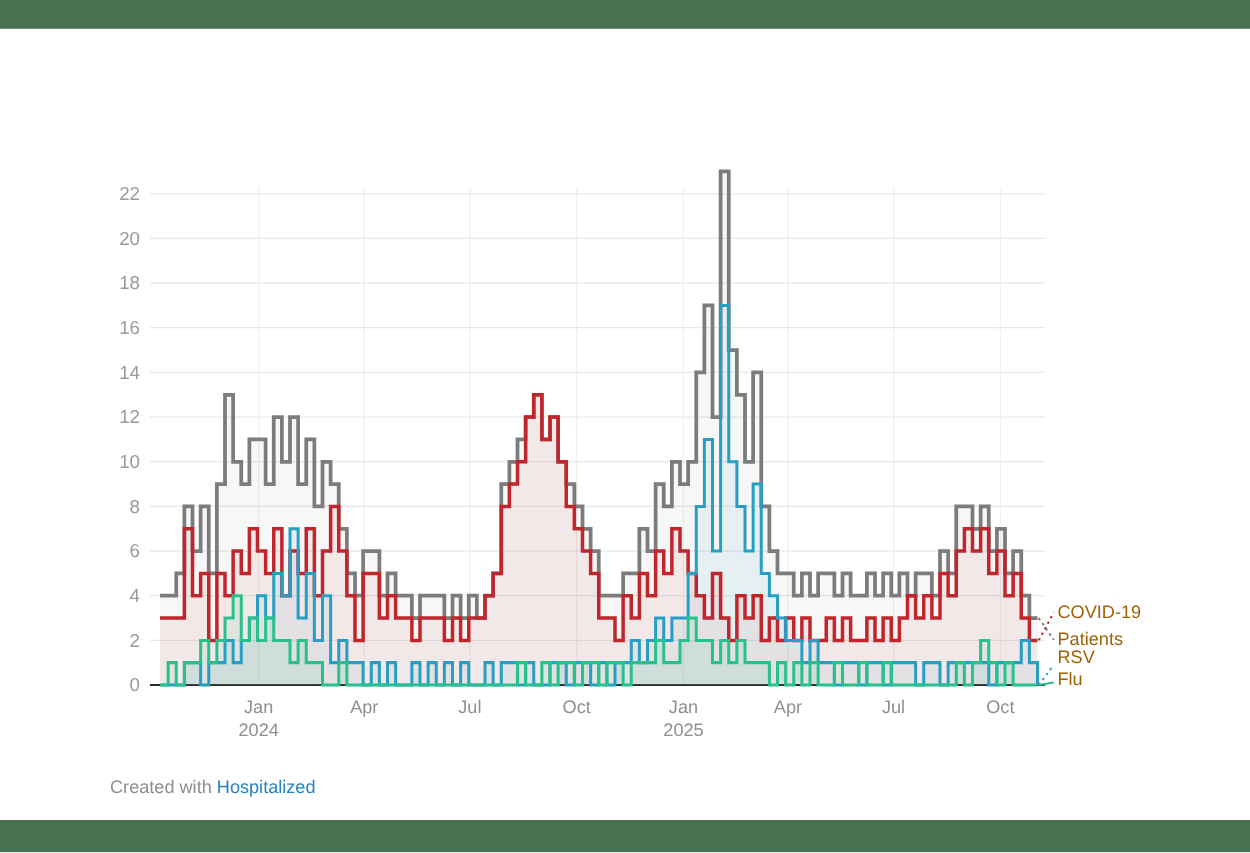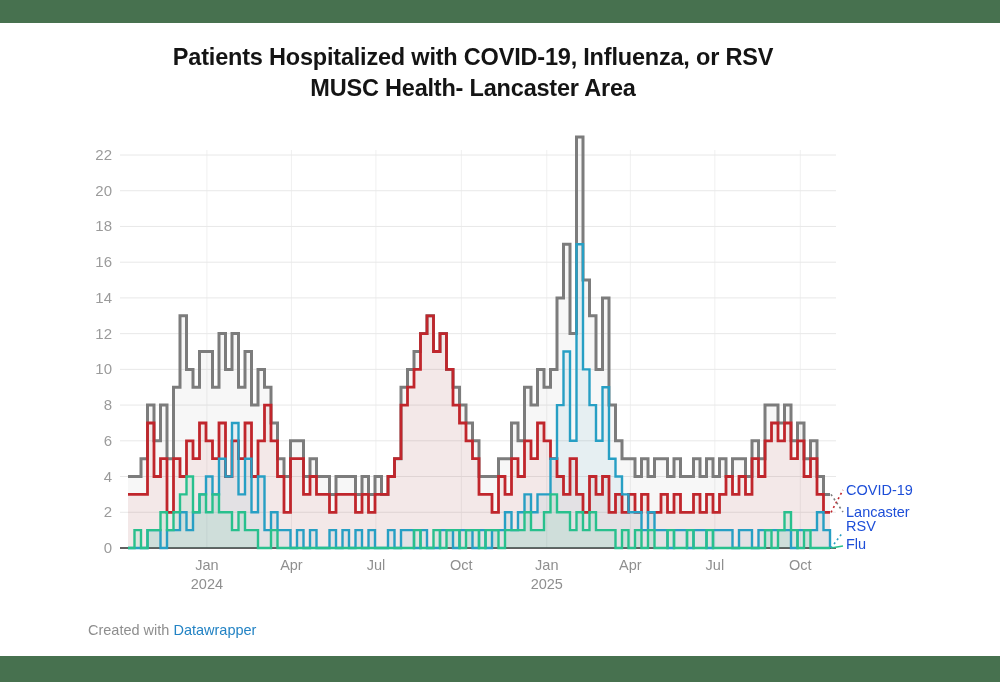--- a/index.html
+++ b/index.html
@@ -4,36 +4,32 @@
 <style>
   html,body{margin:0;padding:0;background:#fff;}
   .screen{position:relative;width:1000px;height:682px;background:#ffffff;overflow:hidden;
           font-family:"Liberation Sans", sans-serif;}
   .band{position:absolute;left:0;width:1000px;}
   .band.top{top:0;height:23px;}
   .band.bottom{bottom:0;height:26px;}
   .chart-title{position:absolute;left:88px;top:42px;width:770px;text-align:center;
                font-weight:bold;font-size:23.5px;line-height:31px;color:#141414;letter-spacing:-0.2px;}
   .chart-svg{position:absolute;left:0;top:0;}
-  .series-label{position:absolute;left:846px;font-size:14.5px;color:#1d4ed8;white-space:nowrap;}
+  .series-label{position:absolute;left:846px;font-size:14.5px;color:#a16207;white-space:nowrap;}
   .footer{position:absolute;left:88px;top:622px;font-size:14.5px;color:#8e8e8e;}
   .footer a{text-decoration:none;cursor:pointer;}
   svg text{font-family:"Liberation Sans", sans-serif;}
 </style>
 </head>
 <body>
 
 <div class="screen">
 
   <div class="band top" style="background: rgb(71, 113, 79);"></div>
 
-  <div class="chart-title">
-    <div>Patients Hospitalized with COVID-19, Influenza, or RSV</div>
-    <div>MUSC Health- Lancaster Area</div>
-  </div>
 
   <svg id="chart" class="chart-svg" width="1000" height="682" viewBox="0 0 1000 682">
       <line x1="206.92857142857144" x2="206.92857142857144" y1="150" y2="548" stroke="#f0f0f0" stroke-width="1"></line>
       <line x1="291.42857142857144" x2="291.42857142857144" y1="150" y2="548" stroke="#f0f0f0" stroke-width="1"></line>
       <line x1="375.92857142857144" x2="375.92857142857144" y1="150" y2="548" stroke="#f0f0f0" stroke-width="1"></line>
       <line x1="461.3571428571429" x2="461.3571428571429" y1="150" y2="548" stroke="#f0f0f0" stroke-width="1"></line>
       <line x1="546.7857142857142" x2="546.7857142857142" y1="150" y2="548" stroke="#f0f0f0" stroke-width="1"></line>
       <line x1="630.3571428571429" x2="630.3571428571429" y1="150" y2="548" stroke="#f0f0f0" stroke-width="1"></line>
       <line x1="714.8571428571429" x2="714.8571428571429" y1="150" y2="548" stroke="#f0f0f0" stroke-width="1"></line>
       <line x1="800.2857142857143" x2="800.2857142857143" y1="150" y2="548" stroke="#f0f0f0" stroke-width="1"></line>
@@ -79,21 +75,21 @@
       <path d="M 128 494.4 H 134.5 V 494.4 H 141.0 V 494.4 H 147.5 V 423.0 H 154.0 V 476.5 H 160.5 V 458.7 H 167.0 V 512.3 H 173.5 V 458.7 H 180.0 V 476.5 H 186.5 V 440.8 H 193.0 V 458.7 H 199.5 V 423.0 H 206.0 V 440.8 H 212.5 V 458.7 H 219.0 V 423.0 H 225.5 V 476.5 H 232.0 V 440.8 H 238.5 V 458.7 H 245.0 V 423.0 H 251.5 V 476.5 H 258.0 V 440.8 H 264.5 V 405.1 H 271.0 V 440.8 H 277.5 V 476.5 H 284.0 V 512.3 H 290.5 V 458.7 H 297.0 V 458.7 H 303.5 V 494.4 H 310.0 V 476.5 H 316.5 V 494.4 H 323.0 V 494.4 H 329.5 V 512.3 H 336.0 V 494.4 H 342.5 V 494.4 H 349.0 V 494.4 H 355.5 V 512.3 H 362.0 V 494.4 H 368.5 V 512.3 H 375.0 V 494.4 H 381.5 V 494.4 H 388.0 V 476.5 H 394.5 V 458.7 H 401.0 V 405.1 H 407.5 V 387.2 H 414.0 V 369.4 H 420.5 V 333.6 H 427.0 V 315.8 H 433.5 V 351.5 H 440.0 V 333.6 H 446.5 V 369.4 H 453.0 V 405.1 H 459.5 V 423.0 H 466.0 V 440.8 H 472.5 V 458.7 H 479.0 V 494.4 H 485.5 V 494.4 H 492.0 V 512.3 H 498.5 V 476.5 H 505.0 V 494.4 H 511.5 V 458.7 H 518.0 V 476.5 H 524.5 V 440.8 H 531.0 V 458.7 H 537.5 V 423.0 H 544.0 V 440.8 H 550.5 V 458.7 H 557.0 V 476.5 H 563.5 V 494.4 H 570.0 V 458.7 H 576.5 V 494.4 H 583.0 V 512.3 H 589.5 V 476.5 H 596.0 V 494.4 H 602.5 V 476.5 H 609.0 V 512.3 H 615.5 V 494.4 H 622.0 V 512.3 H 628.5 V 494.4 H 635.0 V 512.3 H 641.5 V 494.4 H 648.0 V 512.3 H 654.5 V 512.3 H 661.0 V 494.4 H 667.5 V 512.3 H 674.0 V 494.4 H 680.5 V 512.3 H 687.0 V 512.3 H 693.5 V 494.4 H 700.0 V 512.3 H 706.5 V 494.4 H 713.0 V 512.3 H 719.5 V 494.4 H 726.0 V 476.5 H 732.5 V 494.4 H 739.0 V 476.5 H 745.5 V 494.4 H 752.0 V 458.7 H 758.5 V 476.5 H 765.0 V 440.8 H 771.5 V 423.0 H 778.0 V 440.8 H 784.5 V 423.0 H 791.0 V 458.7 H 797.5 V 440.8 H 804.0 V 476.5 H 810.5 V 458.7 H 817.0 V 494.4 H 823.5 V 512.3 H 830.0 V 512.3" fill="none" stroke="#c0262c" stroke-width="2.8" stroke-linejoin="miter"></path>
       <path d="M 128 548.0 H 134.5 V 548.0 H 141.0 V 548.0 H 147.5 V 530.1 H 154.0 V 530.1 H 160.5 V 548.0 H 167.0 V 530.1 H 173.5 V 530.1 H 180.0 V 512.3 H 186.5 V 530.1 H 193.0 V 512.3 H 199.5 V 494.4 H 206.0 V 476.5 H 212.5 V 494.4 H 219.0 V 458.7 H 225.5 V 476.5 H 232.0 V 423.0 H 238.5 V 494.4 H 245.0 V 458.7 H 251.5 V 512.3 H 258.0 V 476.5 H 264.5 V 530.1 H 271.0 V 512.3 H 277.5 V 530.1 H 284.0 V 530.1 H 290.5 V 548.0 H 297.0 V 530.1 H 303.5 V 548.0 H 310.0 V 530.1 H 316.5 V 548.0 H 323.0 V 548.0 H 329.5 V 530.1 H 336.0 V 548.0 H 342.5 V 530.1 H 349.0 V 548.0 H 355.5 V 530.1 H 362.0 V 548.0 H 368.5 V 530.1 H 375.0 V 548.0 H 381.5 V 548.0 H 388.0 V 530.1 H 394.5 V 548.0 H 401.0 V 530.1 H 407.5 V 530.1 H 414.0 V 548.0 H 420.5 V 530.1 H 427.0 V 548.0 H 433.5 V 548.0 H 440.0 V 530.1 H 446.5 V 530.1 H 453.0 V 548.0 H 459.5 V 530.1 H 466.0 V 530.1 H 472.5 V 548.0 H 479.0 V 530.1 H 485.5 V 548.0 H 492.0 V 530.1 H 498.5 V 530.1 H 505.0 V 512.3 H 511.5 V 530.1 H 518.0 V 512.3 H 524.5 V 494.4 H 531.0 V 512.3 H 537.5 V 494.4 H 544.0 V 494.4 H 550.5 V 458.7 H 557.0 V 405.1 H 563.5 V 351.5 H 570.0 V 440.8 H 576.5 V 244.3 H 583.0 V 369.4 H 589.5 V 405.1 H 596.0 V 440.8 H 602.5 V 387.2 H 609.0 V 458.7 H 615.5 V 476.5 H 622.0 V 494.4 H 628.5 V 512.3 H 635.0 V 512.3 H 641.5 V 530.1 H 648.0 V 512.3 H 654.5 V 530.1 H 661.0 V 530.1 H 667.5 V 548.0 H 674.0 V 530.1 H 680.5 V 530.1 H 687.0 V 548.0 H 693.5 V 530.1 H 700.0 V 530.1 H 706.5 V 548.0 H 713.0 V 530.1 H 719.5 V 530.1 H 726.0 V 530.1 H 732.5 V 548.0 H 739.0 V 530.1 H 745.5 V 530.1 H 752.0 V 548.0 H 758.5 V 530.1 H 765.0 V 530.1 H 771.5 V 530.1 H 778.0 V 530.1 H 784.5 V 530.1 H 791.0 V 548.0 H 797.5 V 530.1 H 804.0 V 530.1 H 810.5 V 530.1 H 817.0 V 512.3 H 823.5 V 530.1 H 830.0 V 548.0" fill="none" stroke="#279fc4" stroke-width="2.4" stroke-linejoin="miter"></path>
       <path d="M 128 548.0 H 134.5 V 530.1 H 141.0 V 548.0 H 147.5 V 530.1 H 154.0 V 530.1 H 160.5 V 512.3 H 167.0 V 530.1 H 173.5 V 512.3 H 180.0 V 494.4 H 186.5 V 476.5 H 193.0 V 512.3 H 199.5 V 494.4 H 206.0 V 512.3 H 212.5 V 494.4 H 219.0 V 512.3 H 225.5 V 512.3 H 232.0 V 530.1 H 238.5 V 512.3 H 245.0 V 530.1 H 251.5 V 530.1 H 258.0 V 548.0 H 264.5 V 548.0 H 271.0 V 530.1 H 277.5 V 548.0 H 284.0 V 548.0 H 290.5 V 548.0 H 297.0 V 548.0 H 303.5 V 548.0 H 310.0 V 548.0 H 316.5 V 548.0 H 323.0 V 548.0 H 329.5 V 548.0 H 336.0 V 548.0 H 342.5 V 548.0 H 349.0 V 548.0 H 355.5 V 548.0 H 362.0 V 548.0 H 368.5 V 548.0 H 375.0 V 548.0 H 381.5 V 548.0 H 388.0 V 548.0 H 394.5 V 548.0 H 401.0 V 548.0 H 407.5 V 548.0 H 414.0 V 530.1 H 420.5 V 548.0 H 427.0 V 548.0 H 433.5 V 530.1 H 440.0 V 548.0 H 446.5 V 530.1 H 453.0 V 530.1 H 459.5 V 548.0 H 466.0 V 530.1 H 472.5 V 530.1 H 479.0 V 548.0 H 485.5 V 530.1 H 492.0 V 530.1 H 498.5 V 548.0 H 505.0 V 530.1 H 511.5 V 530.1 H 518.0 V 530.1 H 524.5 V 512.3 H 531.0 V 530.1 H 537.5 V 530.1 H 544.0 V 512.3 H 550.5 V 494.4 H 557.0 V 512.3 H 563.5 V 512.3 H 570.0 V 530.1 H 576.5 V 512.3 H 583.0 V 530.1 H 589.5 V 512.3 H 596.0 V 530.1 H 602.5 V 530.1 H 609.0 V 530.1 H 615.5 V 548.0 H 622.0 V 530.1 H 628.5 V 548.0 H 635.0 V 530.1 H 641.5 V 548.0 H 648.0 V 530.1 H 654.5 V 548.0 H 661.0 V 548.0 H 667.5 V 530.1 H 674.0 V 548.0 H 680.5 V 548.0 H 687.0 V 530.1 H 693.5 V 548.0 H 700.0 V 548.0 H 706.5 V 530.1 H 713.0 V 548.0 H 719.5 V 548.0 H 726.0 V 548.0 H 732.5 V 548.0 H 739.0 V 548.0 H 745.5 V 548.0 H 752.0 V 548.0 H 758.5 V 548.0 H 765.0 V 530.1 H 771.5 V 548.0 H 778.0 V 530.1 H 784.5 V 512.3 H 791.0 V 530.1 H 797.5 V 548.0 H 804.0 V 530.1 H 810.5 V 548.0 H 817.0 V 548.0 H 823.5 V 548.0 H 830.0 V 548.0" fill="none" stroke="#28c08d" stroke-width="2.4" stroke-linejoin="miter"></path>
       <line x1="831" y1="512.2727272727273" x2="843" y2="490" stroke="#c0262c" stroke-width="1.6" stroke-dasharray="2,3"></line>
       <line x1="831" y1="494.4090909090909" x2="843" y2="512" stroke="#7c7c7c" stroke-width="1.6" stroke-dasharray="2,3"></line>
       <line x1="831" y1="548" x2="843" y2="532" stroke="#279fc4" stroke-width="1.6" stroke-dasharray="2,3"></line>
       <line x1="831" y1="548" x2="843" y2="546" stroke="#28c08d" stroke-width="1.6"></line>
     </svg>
 
   <div class="series-label" style="top:482px">COVID-19</div>
-  <div class="series-label" style="top:504px">Lancaster</div>
+  <div class="series-label" style="top:504px">Patients</div>
   <div class="series-label" style="top:536px">Flu</div>
   <div class="series-label" style="top:518px">RSV</div>
 
-  <div class="footer"><span>Created with </span><a style="color: rgb(35, 131, 196);">Datawrapper</a></div>
+  <div class="footer"><span>Created with </span><a style="color: rgb(35, 131, 196);">Hospitalized</a></div>
 
   <div class="band bottom" style="background: rgb(71, 113, 79);"></div>
 
 </div>
 
 </body></html>

